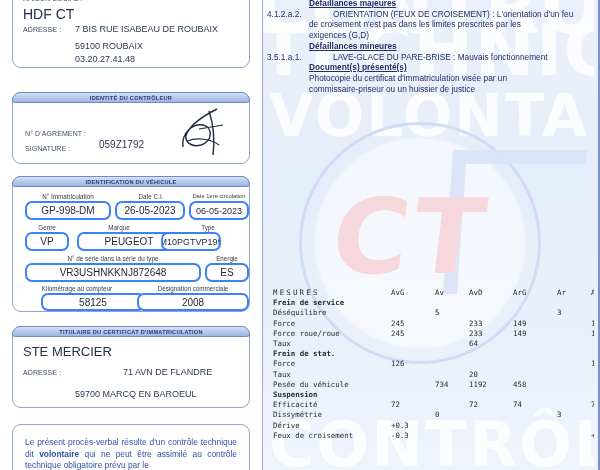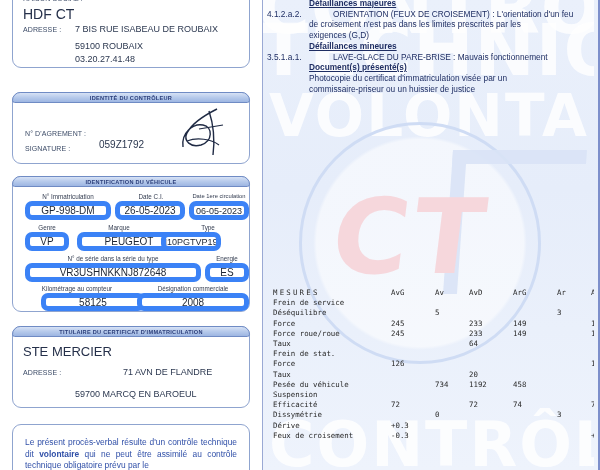--- a/index.html
+++ b/index.html
@@ -49,21 +49,21 @@
   
   #p-ctrl{left:12px;top:92px;width:238px;height:72px;}
 
   
   .sig{position:absolute;right:14px;top:14px;width:62px;height:52px;}
 
   
   #p-veh{left:12px;top:176px;width:238px;height:136px;}
   .fbox{
     position:absolute;
-    border:5px solid #3b82f6;border-radius:7px;
+    border:2px solid #3b82f6;border-radius:7px;
     background:#fff;
     display:flex;align-items:center;justify-content:center;
     color:#1d2533;font-size:10px;
     box-sizing:border-box;white-space:nowrap;overflow:hidden;
   }
   .fcap{
     position:absolute;color:#333c50;font-size:6.3px;
     text-align:center;white-space:nowrap;
   }
 
@@ -141,21 +141,21 @@
   
   .meas{
     position:absolute;left:10px;top:288px;right:6px;
     font-family:"DejaVu Sans Mono","Liberation Mono",monospace;
     font-size:7.4px;line-height:10.2px;color:#2a2a2a;
   }
   .m-row{display:flex;white-space:pre;}
   .m-name{flex:0 0 118px;}
   .m-c{flex:0 0 44px;text-align:left;}
   .m-c.sp{flex:0 0 34px;}
-  .m-b{font-weight:normal;}
+  .m-b{font-weight:bold;}
   .m-hdr .m-name{letter-spacing:2.2px;}
 </style>
 </head>
 <body>
 
 <div class="page">
 
   <div class="left-col">
 
     <div class="panel" id="p-company">

